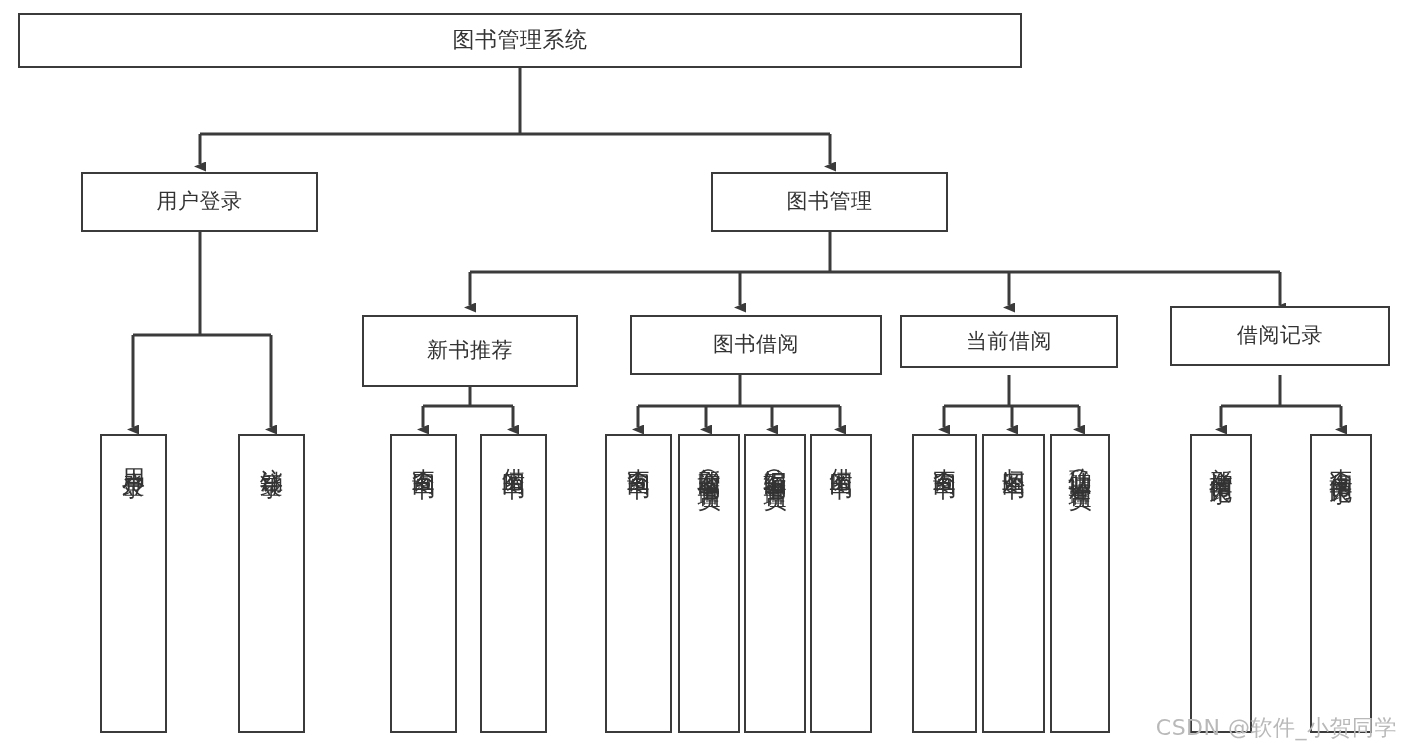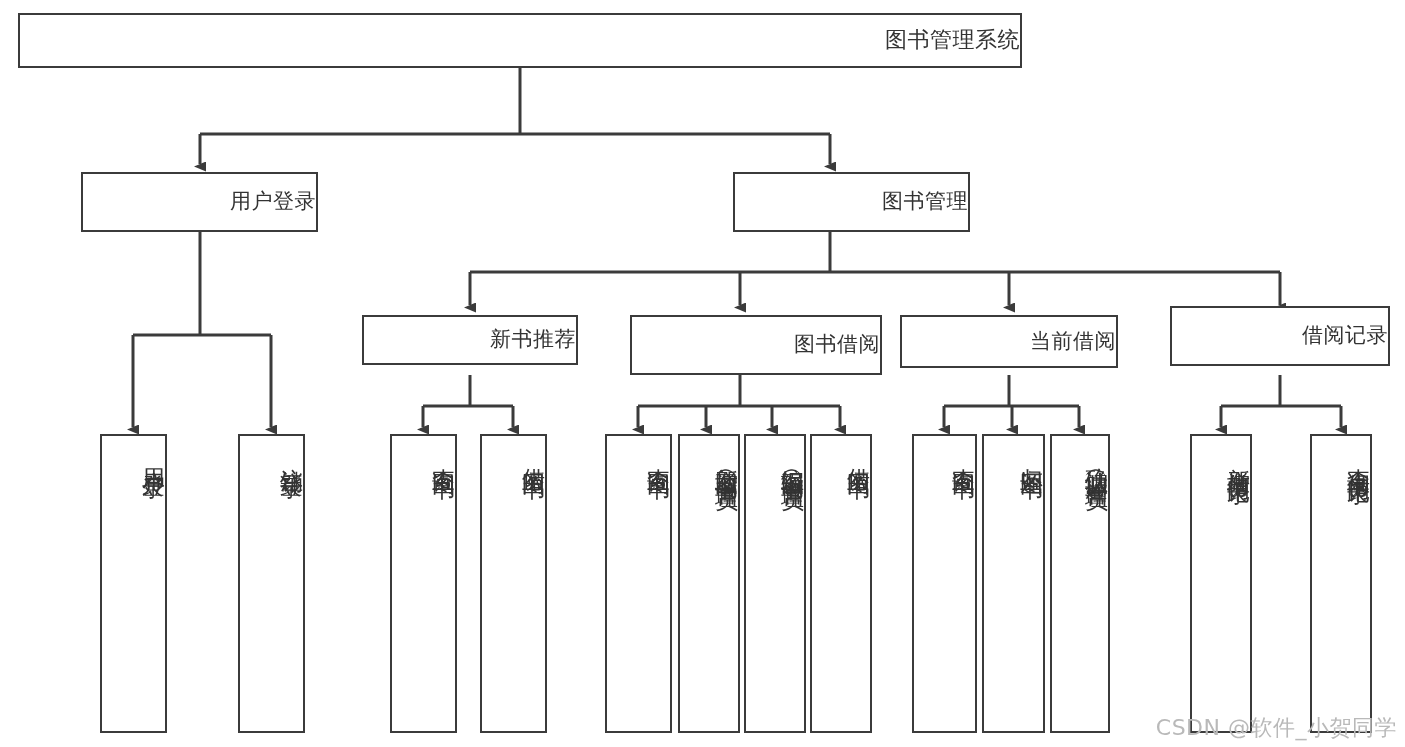--- a/index.html
+++ b/index.html
@@ -27,21 +27,21 @@
     height: 747px;
     pointer-events: none;
   }
   .node {
     position: absolute;
     box-sizing: border-box;
     background: #ffffff;
     border: 2px solid #3b3b3b;
     display: flex;
     align-items: center;
-    justify-content: flex-end;
+    justify-content: center;
     color: #2b2b2b;
   }
   .node-label {
     display: block;
     text-align: center;
     line-height: 1.12;
     color: #333333;
   }
   
   .node.horiz .node-label {
@@ -131,25 +131,25 @@
     </g>
   </svg>
 
   <div class="node horiz root" style="left:18px; top:13px; width:1004px; height:55px;">
     <span class="node-label">图书管理系统</span>
   </div>
 
   <div class="node horiz" style="left:81px; top:172px; width:237px; height:60px;">
     <span class="node-label">用户登录</span>
   </div>
-  <div class="node horiz" style="left:733px; top:172px; width:237px; height:60px;">
+  <div class="node horiz" style="left:711px; top:172px; width:237px; height:60px;">
     <span class="node-label">图书管理</span>
   </div>
 
-  <div class="node horiz" style="left:362px; top:315px; width:216px; height:50px;">
+  <div class="node horiz" style="left:362px; top:315px; width:216px; height:72px;">
     <span class="node-label">新书推荐</span>
   </div>
   <div class="node horiz" style="left:630px; top:315px; width:252px; height:60px;">
     <span class="node-label">图书借阅</span>
   </div>
   <div class="node horiz" style="left:900px; top:315px; width:218px; height:53px;">
     <span class="node-label">当前借阅</span>
   </div>
   <div class="node horiz" style="left:1170px; top:306px; width:220px; height:60px;">
     <span class="node-label">借阅记录</span>

